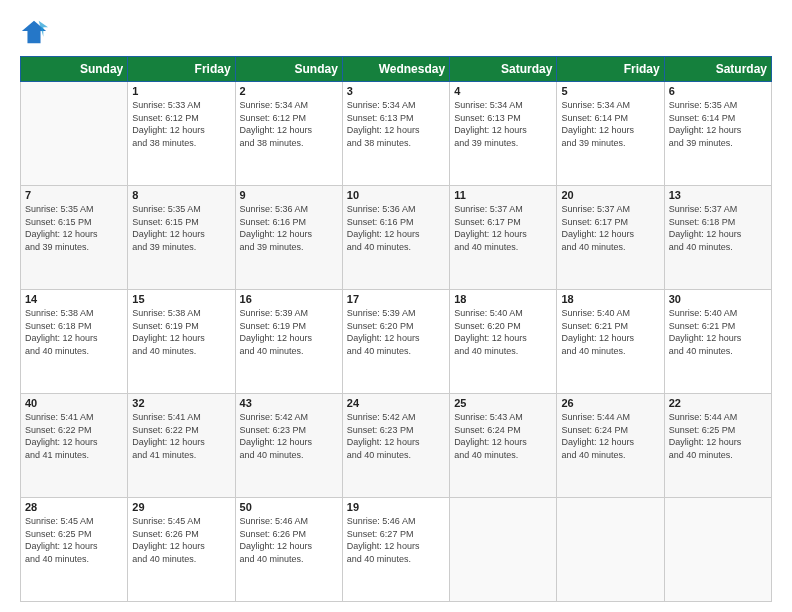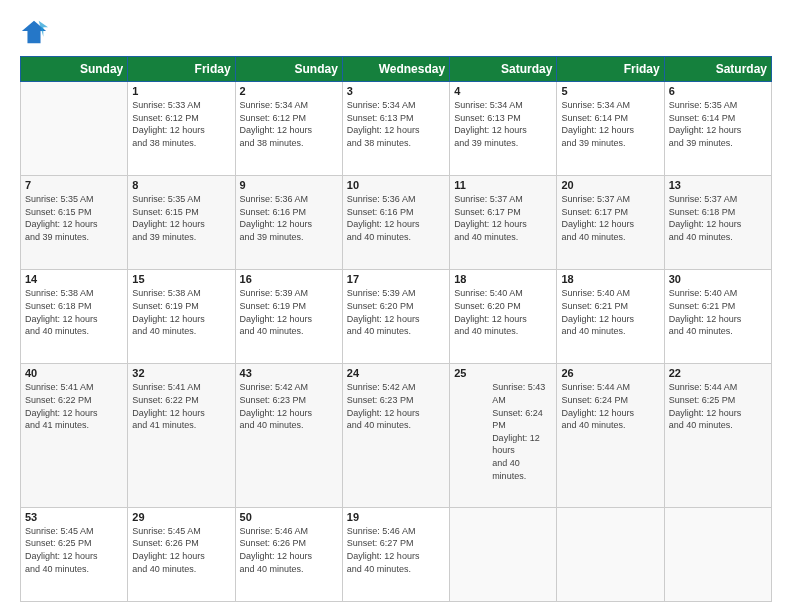--- a/index.html
+++ b/index.html
@@ -304,21 +304,21 @@
           </td>
           <td>
             <span class="day-num">24</span>
             <div class="day-info" style="white-space: pre-line;">Sunrise: 5:42 AM
 Sunset: 6:23 PM
 Daylight: 12 hours
 and 40 minutes.</div>
           </td>
           <td>
             <span class="day-num">25</span>
-            <div class="day-info" style="white-space: pre-line; margin-left: 38px;">Sunrise: 5:43 AM
+            <div class="day-info" style="white-space: pre-line;">Sunrise: 5:43 AM
 Sunset: 6:24 PM
 Daylight: 12 hours
 and 40 minutes.</div>
           </td>
           <td>
             <span class="day-num">26</span>
             <div class="day-info" style="white-space: pre-line;">Sunrise: 5:44 AM
 Sunset: 6:24 PM
 Daylight: 12 hours
 and 40 minutes.</div>
@@ -326,21 +326,21 @@
           <td>
             <span class="day-num">22</span>
             <div class="day-info" style="white-space: pre-line;">Sunrise: 5:44 AM
 Sunset: 6:25 PM
 Daylight: 12 hours
 and 40 minutes.</div>
           </td>
         </tr>
         <tr>
           <td>
-            <span class="day-num">53</span>
+            <span class="day-num">28</span>
             <div class="day-info" style="white-space: pre-line;">Sunrise: 5:45 AM
 Sunset: 6:25 PM
 Daylight: 12 hours
 and 40 minutes.</div>
           </td>
           <td>
             <span class="day-num">29</span>
             <div class="day-info" style="white-space: pre-line;">Sunrise: 5:45 AM
 Sunset: 6:26 PM
 Daylight: 12 hours

